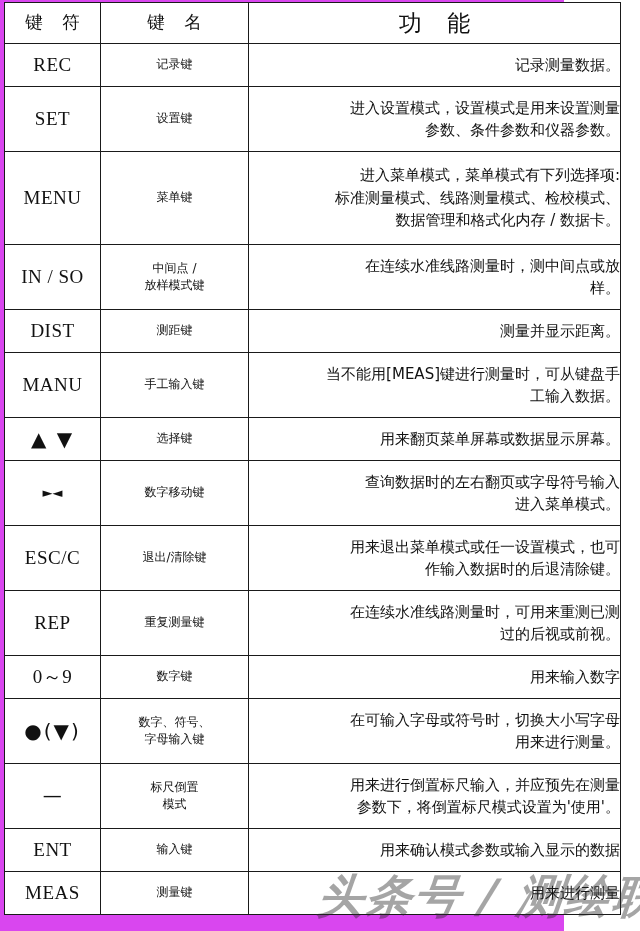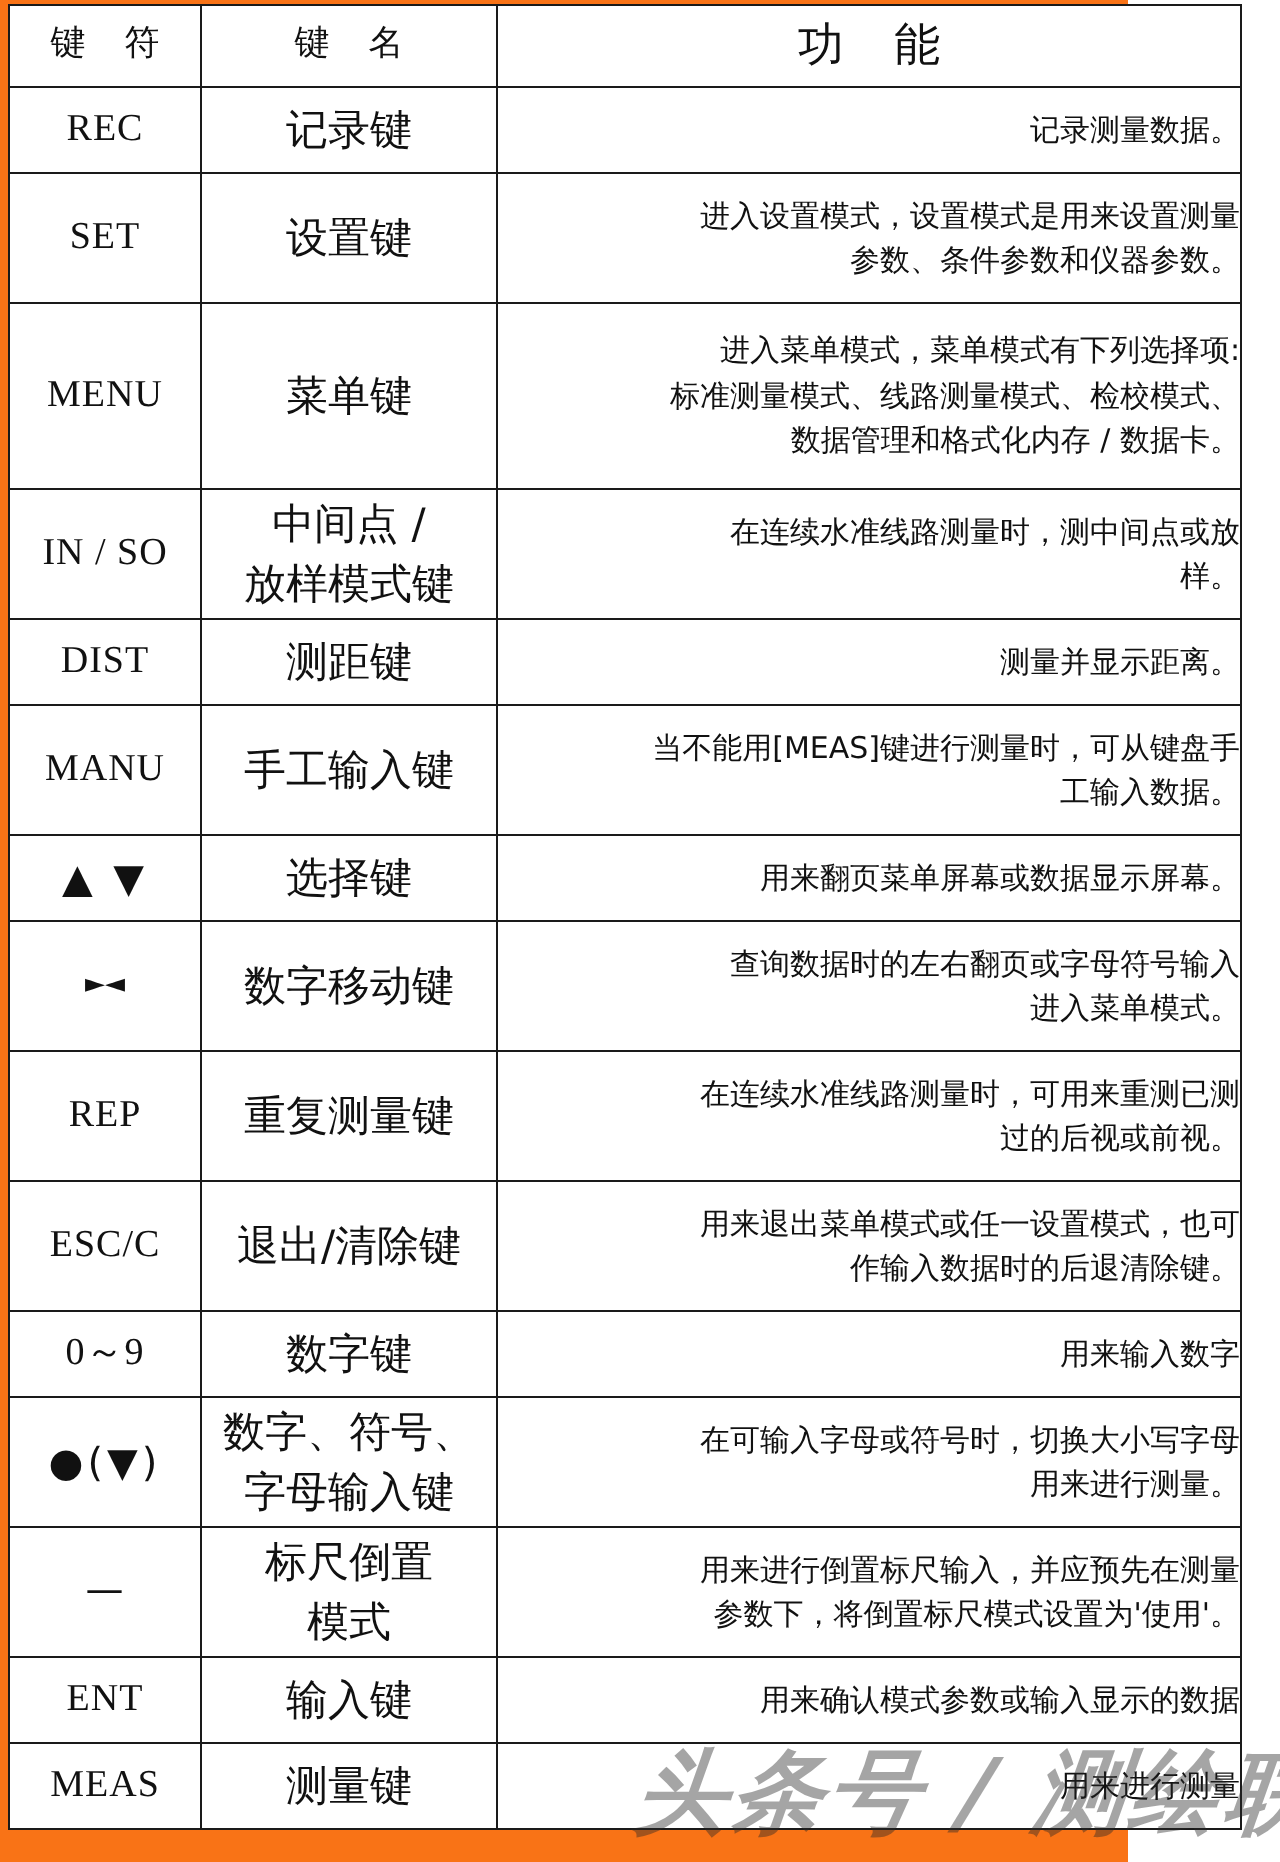--- a/index.html
+++ b/index.html
@@ -13,21 +13,21 @@
     height: 931px;
     overflow: hidden;
     font-family: "Liberation Serif", "DejaVu Serif", serif;
     position: relative;
   }
 
   #page {
     position: relative;
     width: 564px;
     height: 931px;
-    background: #f97316;
+    background: #d946ef;
     box-sizing: border-box;
   }
 
   table.keytable {
     border-collapse: collapse;
     table-layout: fixed;
     position: absolute;
     left: 4px;
     top: 2px;
     width: 616px;
@@ -66,21 +66,21 @@
     letter-spacing: 0px;
   }
   .cell-sym.dash {
     font-family: "DejaVu Sans", sans-serif;
     font-size: 19px;
   }
 
   .cell-name {
     text-align: center;
     font-family: "DejaVu Sans", "Liberation Sans", sans-serif;
-    font-size: 21px;
+    font-size: 12px;
     color: #111111;
     padding: 4px 4px;
     line-height: 1.45;
   }
   .cell-name .ln { display: block; white-space: nowrap; }
 
   .cell-func {
     text-align: right;
     font-family: "DejaVu Sans", "Liberation Sans", sans-serif;
     font-size: 15px;
@@ -218,39 +218,39 @@
           <td class="cell-sym glyph-sm">►◄</td>
           <td class="cell-name">
             <span class="ln">数字移动键</span>
           </td>
           <td class="cell-func">
             <span class="ln">查询数据时的左右翻页或字母符号输入</span>
             <span class="ln">进入菜单模式。</span>
           </td>
         </tr>
         <tr class="h-2">
+          <td class="cell-sym">ESC/C</td>
+          <td class="cell-name">
+            <span class="ln">退出/清除键</span>
+          </td>
+          <td class="cell-func">
+            <span class="ln">用来退出菜单模式或任一设置模式，也可</span>
+            <span class="ln">作输入数据时的后退清除键。</span>
+          </td>
+        </tr>
+        <tr class="h-2">
           <td class="cell-sym">REP</td>
           <td class="cell-name">
             <span class="ln">重复测量键</span>
           </td>
           <td class="cell-func">
             <span class="ln">在连续水准线路测量时，可用来重测已测</span>
             <span class="ln">过的后视或前视。</span>
           </td>
         </tr>
-        <tr class="h-2">
-          <td class="cell-sym">ESC/C</td>
-          <td class="cell-name">
-            <span class="ln">退出/清除键</span>
-          </td>
-          <td class="cell-func">
-            <span class="ln">用来退出菜单模式或任一设置模式，也可</span>
-            <span class="ln">作输入数据时的后退清除键。</span>
-          </td>
-        </tr>
         <tr class="h-1">
           <td class="cell-sym">0～9</td>
           <td class="cell-name">
             <span class="ln">数字键</span>
           </td>
           <td class="cell-func">
             <span class="ln">用来输入数字</span>
           </td>
         </tr>
         <tr class="h-2">

